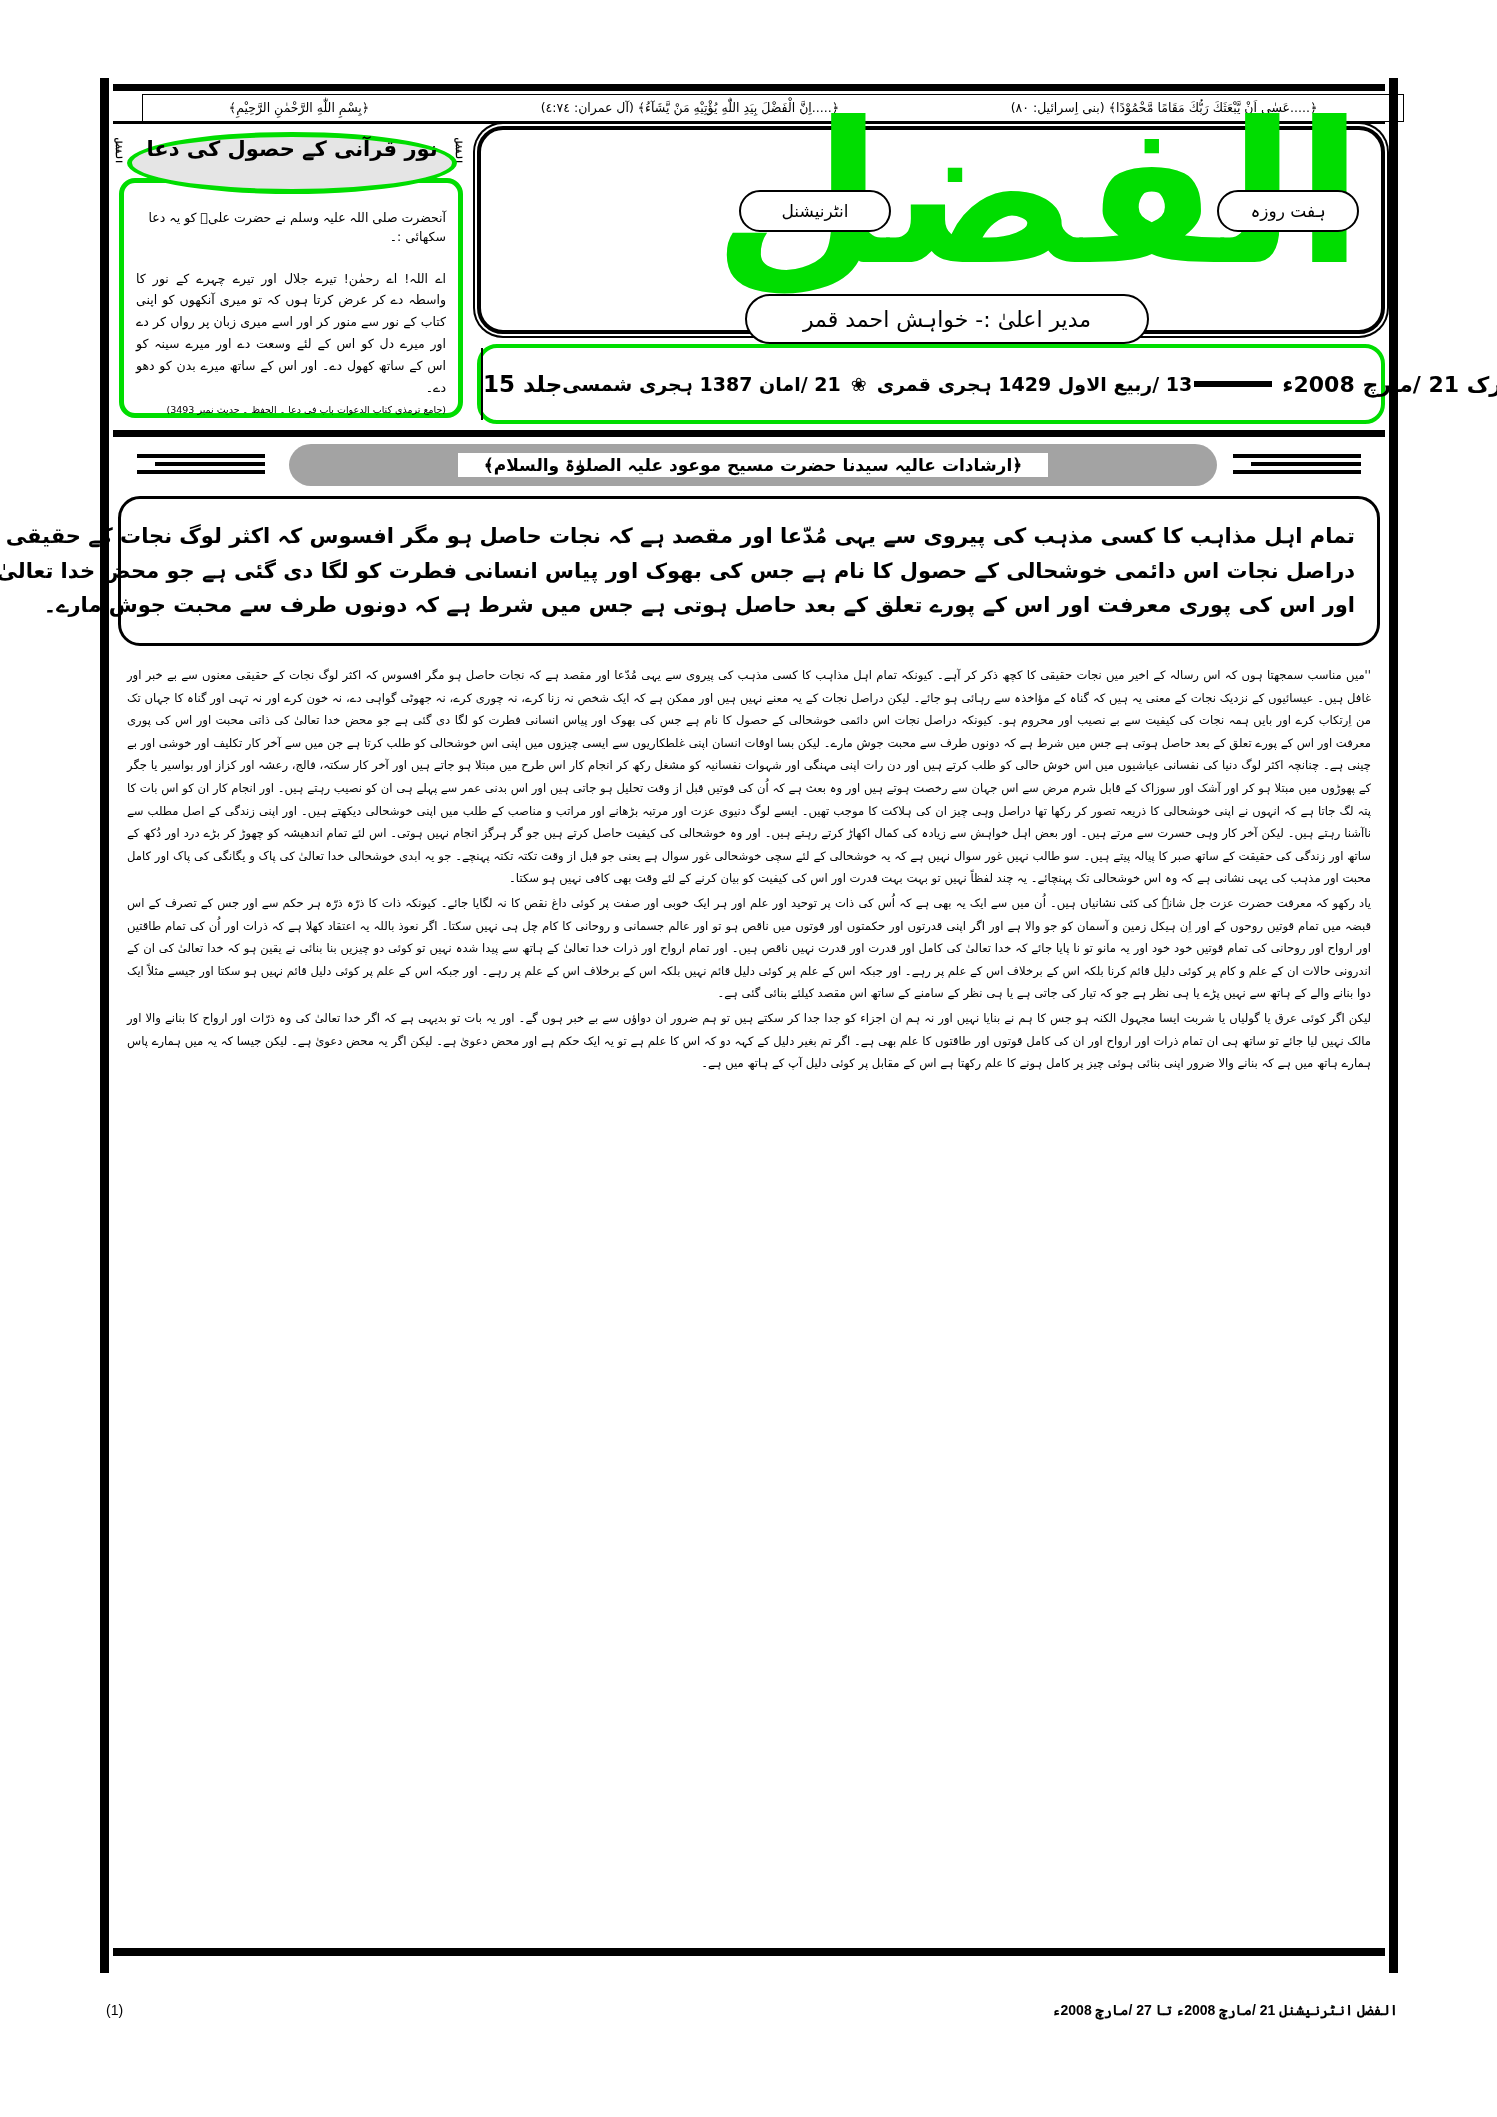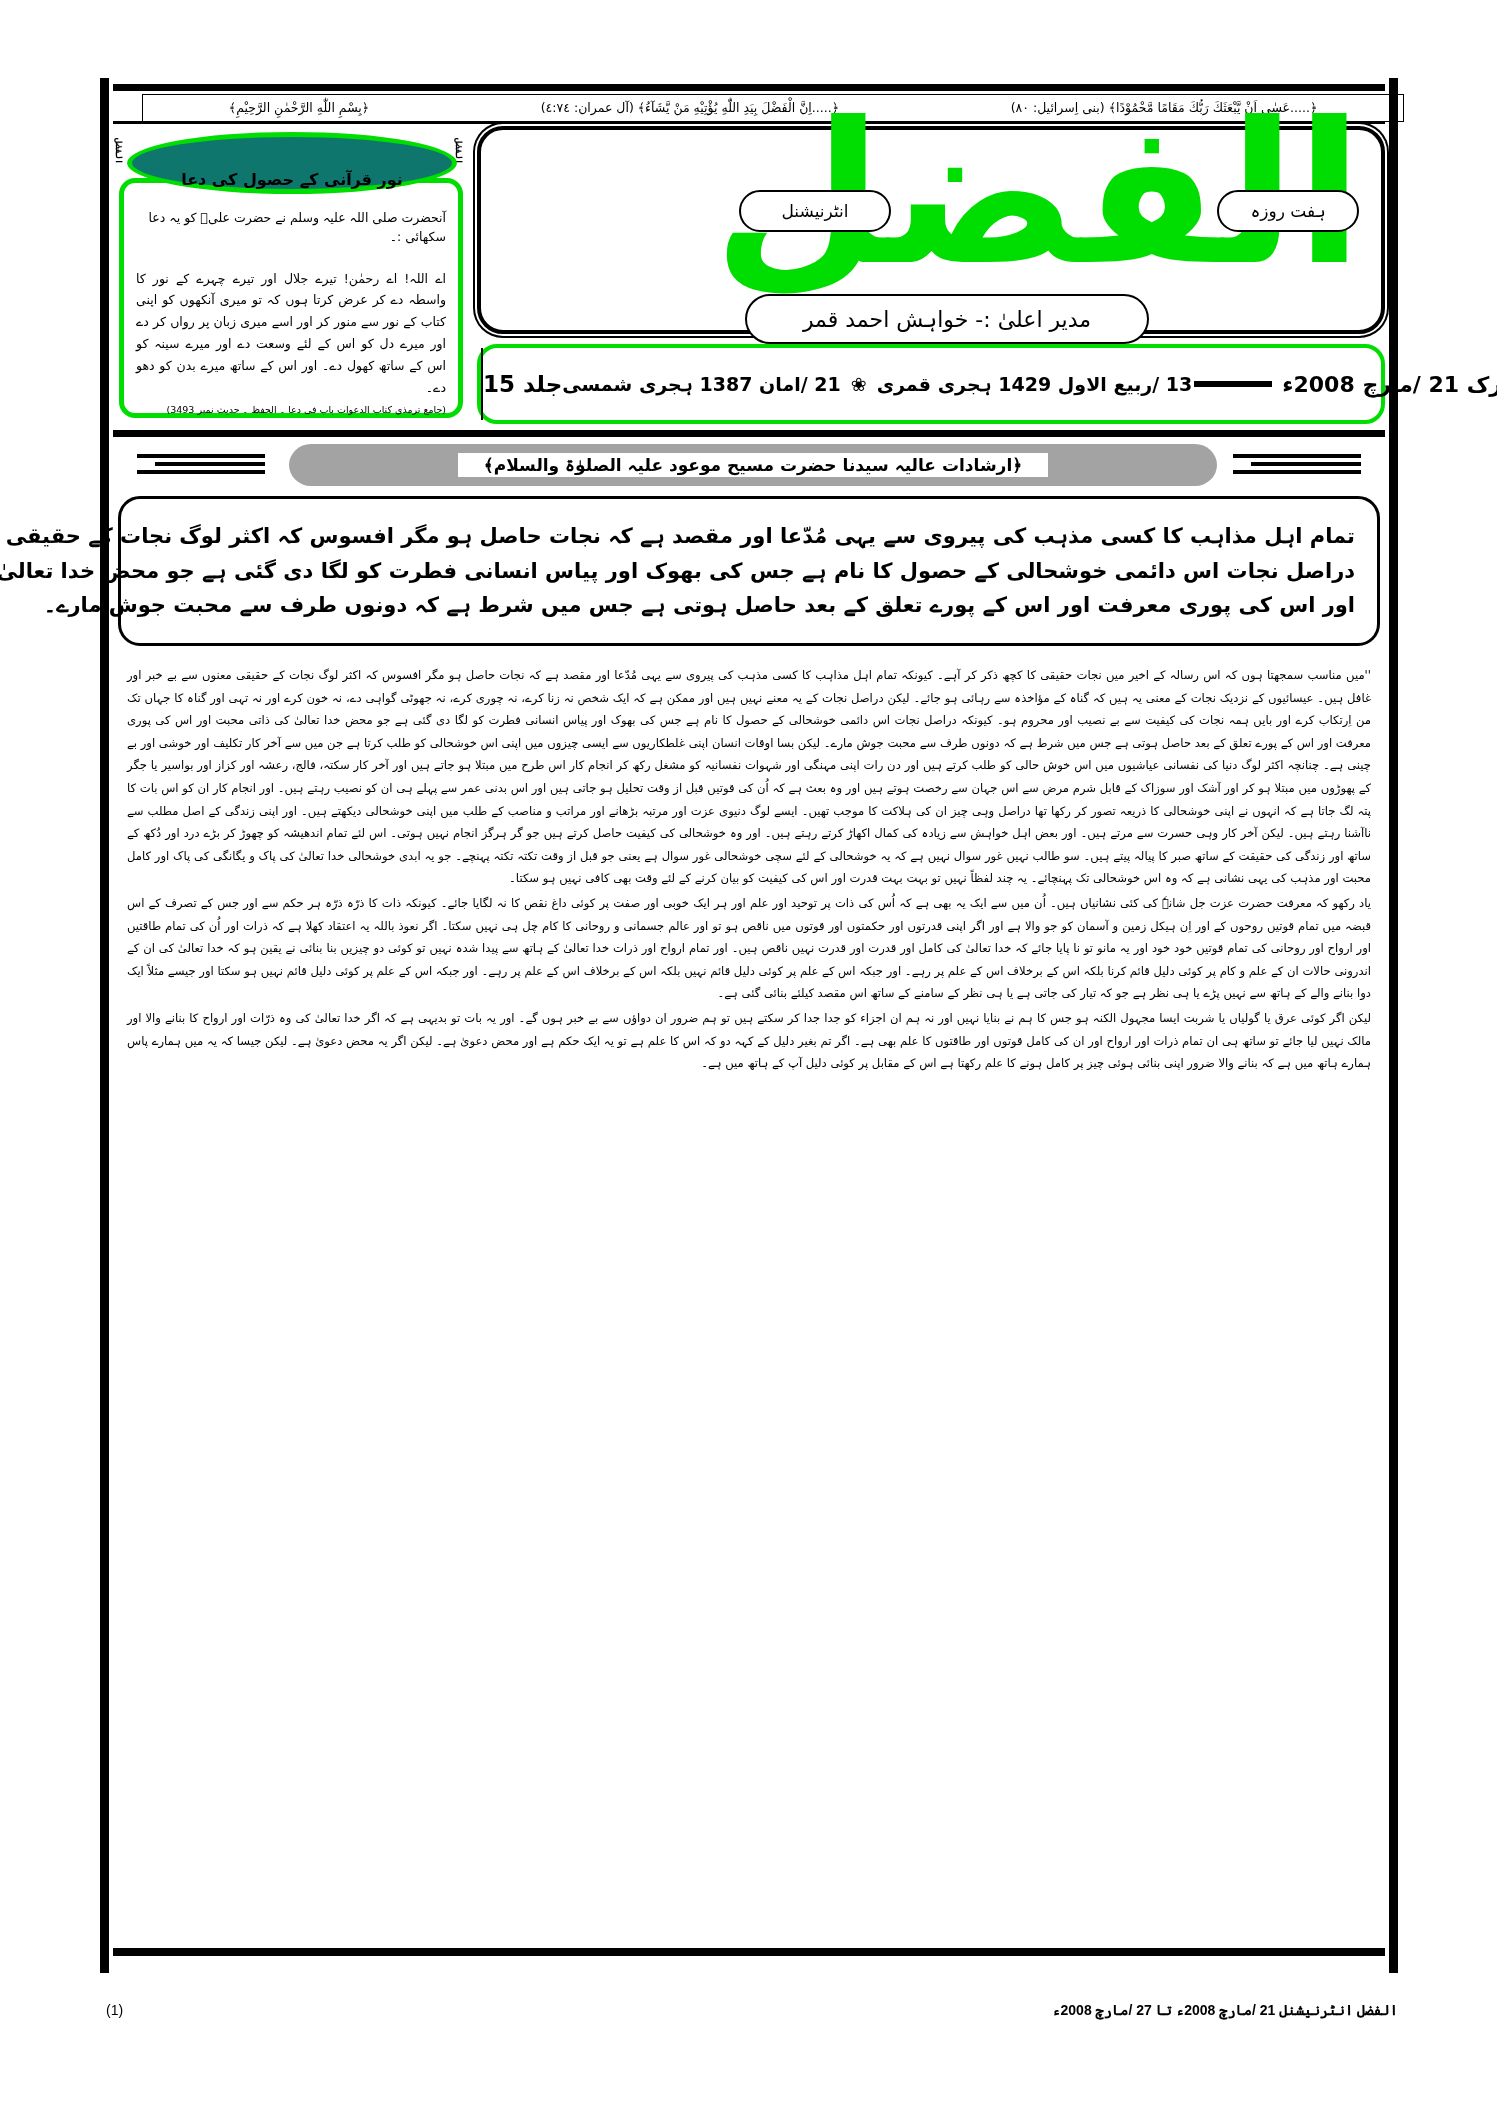--- a/index.html
+++ b/index.html
@@ -86,24 +86,24 @@
   .ds-line2{font-size:19px;display:flex;align-items:center;gap:10px;direction:rtl;}
   .ds-rule{display:inline-block;width:78px;height:6px;background:#000;}
   .ds-issue{width:96px;font-size:23px;border-right:2px solid #000;}
   
   .dua-col{
     position:absolute;left:0;top:0;width:352px;height:298px;
   }
   .dua-oval{
     position:absolute;left:14px;top:6px;width:330px;height:62px;
     border:5px solid #00dd00;border-radius:50%/50%;
-    box-sizing:border-box;background:#0f766e;
-    display:flex;align-items:flex-end;justify-content:center;
-    font-family:"DejaVu Sans","Liberation Sans",sans-serif;
-    font-size:16px;font-weight:700;direction:rtl;z-index:3;
+    box-sizing:border-box;background:#e5e5e5;
+    display:flex;align-items:flex-start;justify-content:center;
+    font-family:"DejaVu Sans","Liberation Sans",sans-serif;
+    font-size:21px;font-weight:700;direction:rtl;z-index:3;
   }
   .dua-body{
     position:absolute;left:6px;top:52px;width:344px;height:240px;
     border:5px solid #00dd00;border-radius:16px;box-sizing:border-box;
     background:#fff;padding:26px 12px 8px;z-index:2;
   }
   .dua-lead{
     direction:rtl;text-align:right;font-size:12.5px;line-height:1.5;
     font-family:"DejaVu Sans","Liberation Sans",sans-serif;margin-bottom:21px;
   }

